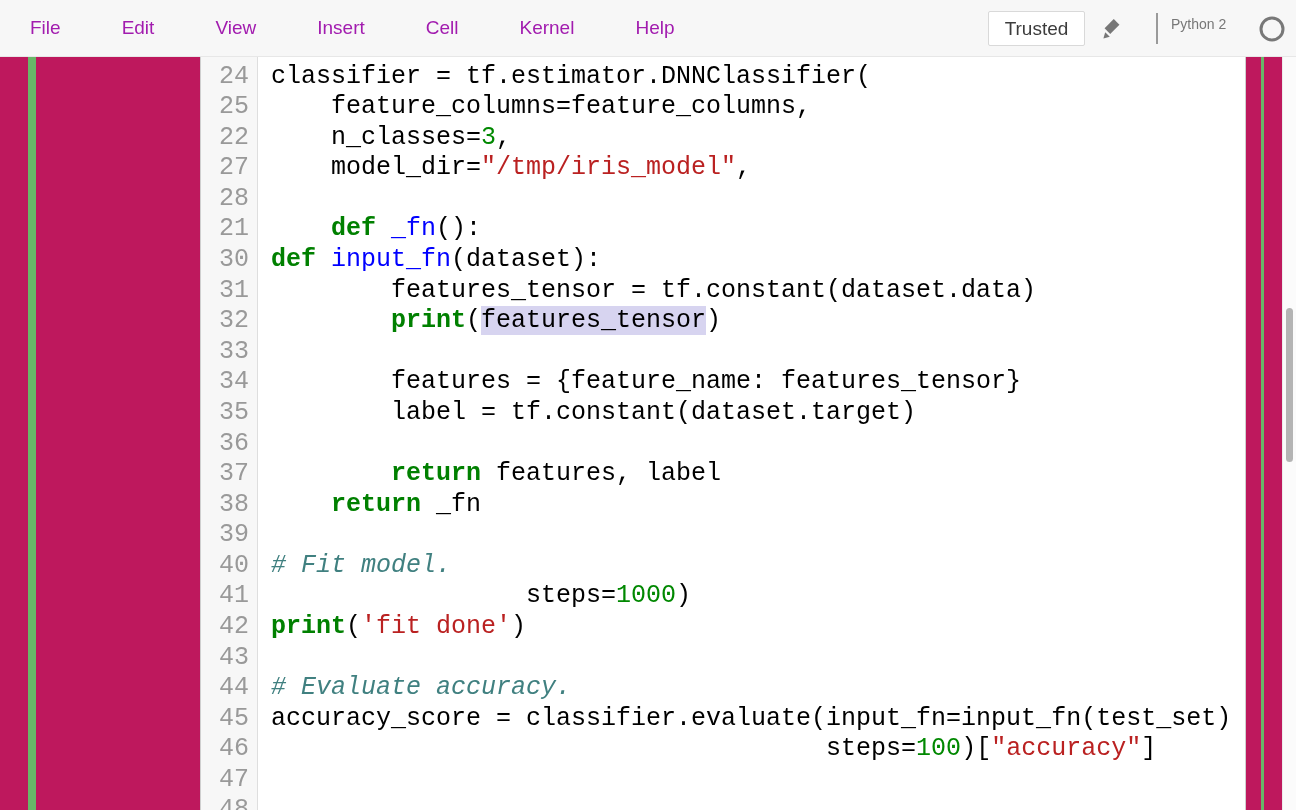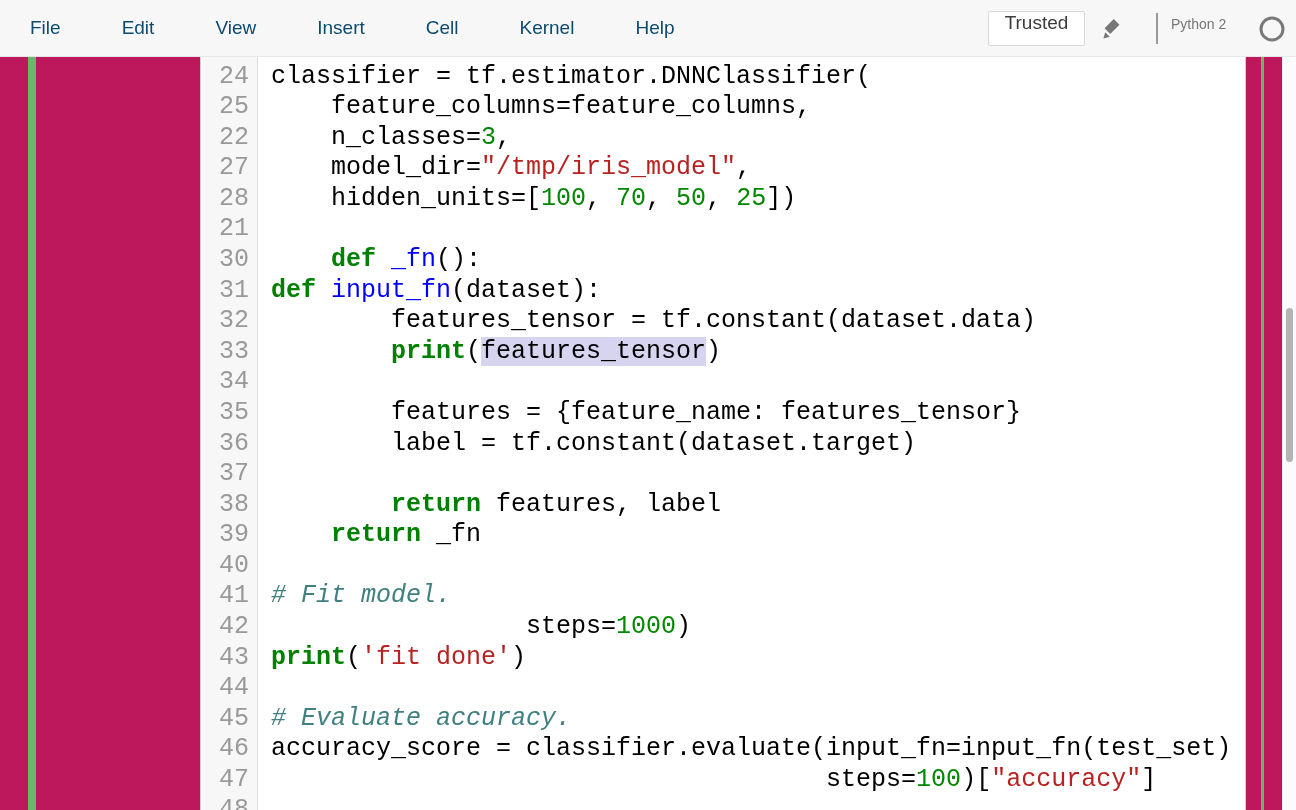--- a/index.html
+++ b/index.html
@@ -4,24 +4,24 @@
 <style>
   * { box-sizing: border-box; margin: 0; padding: 0; }
   html, body { width: 1296px; height: 810px; overflow: hidden; background: #ffffff;
     font-family: "Liberation Sans", sans-serif; }
 
   
   .toolbar { position: absolute; top: 0; left: 0; width: 1296px; height: 57px;
     background: #f7f7f7; border-bottom: 1px solid #e7e7e7; z-index: 10; }
   .menu-items { position: absolute; left: 30px; top: 0; height: 56px;
     display: flex; align-items: center; gap: 61px; }
-  .menu-item { font-size: 19px; color: #0c4a6e; cursor: pointer; white-space: nowrap; }
+  .menu-item { font-size: 19px; color: #a21caf; cursor: pointer; white-space: nowrap; }
   .trusted-btn { position: absolute; left: 988px; top: 11px; width: 97px; height: 35px;
     background: #ffffff; border: 1px solid #d9d9d9; border-radius: 2px;
-    font-size: 19px; color: #3c3c3c; display: flex; justify-content: center; }
+    font-size: 19px; color: #3c3c3c; display: flex; align-items: center; justify-content: center; }
   .pencil { position: absolute; left: 1099px; top: 17px; width: 26px; height: 26px; }
   .tb-divider { position: absolute; left: 1156px; top: 13px; width: 2px; height: 31px; background: #9a9a9a; }
   .kernel-name { position: absolute; left: 1171px; top: 16px; font-size: 14px; color: #777777; }
   .kernel-circle { position: absolute; left: 1258px; top: 15px; width: 28px; height: 28px; }
 
   
   .page { position: absolute; top: 57px; left: 0; width: 1296px; height: 753px;
     background: #be185d; overflow: hidden; }
 
   
@@ -125,21 +125,20 @@
         <div class="ln">46</div>
         <div class="ln">47</div>
         <div class="ln">48</div>
       </div>
     <div class="code-col" id="code-col">
         <div class="cl"><span class="tok-v">                                                    shape=[4])]</span></div>
         <div class="cl"><span class="tok-v">classifier = tf.estimator.DNNClassifier(</span></div>
         <div class="cl"><span class="tok-v">    feature_columns=feature_columns,</span></div>
         <div class="cl"><span class="tok-v">    n_classes=</span><span class="tok-n">3</span><span class="tok-v">,</span></div>
         <div class="cl"><span class="tok-v">    model_dir=</span><span class="tok-s">"/tmp/iris_model"</span><span class="tok-v">,</span></div>
-        <div class="cl"><span class="tok-v">    hidden_units=[</span><span class="tok-n">100</span><span class="tok-v">, </span><span class="tok-n">70</span><span class="tok-v">, </span><span class="tok-n">50</span><span class="tok-v">, </span><span class="tok-n">25</span><span class="tok-v">])</span></div>
         <div class="cl"></div>
         <div class="cl"><span class="tok-v">    </span><span class="tok-k">def</span><span class="tok-v"> </span><span class="tok-d">_fn</span><span class="tok-v">():</span></div>
         <div class="cl"><span class="tok-k">def</span><span class="tok-v"> </span><span class="tok-d">input_fn</span><span class="tok-v">(dataset):</span></div>
         <div class="cl"><span class="tok-v">        features_tensor = tf.constant(dataset.data)</span></div>
         <div class="cl"><span class="tok-v">        </span><span class="tok-k">print</span><span class="tok-v">(</span><span class="tok-v tok-hl">features_tensor</span><span class="tok-v">)</span></div>
         <div class="cl"></div>
         <div class="cl"><span class="tok-v">        features = {feature_name: features_tensor}</span></div>
         <div class="cl"><span class="tok-v">        label = tf.constant(dataset.target)</span></div>
         <div class="cl"></div>
         <div class="cl"><span class="tok-v">        </span><span class="tok-k">return</span><span class="tok-v"> features, label</span></div>

